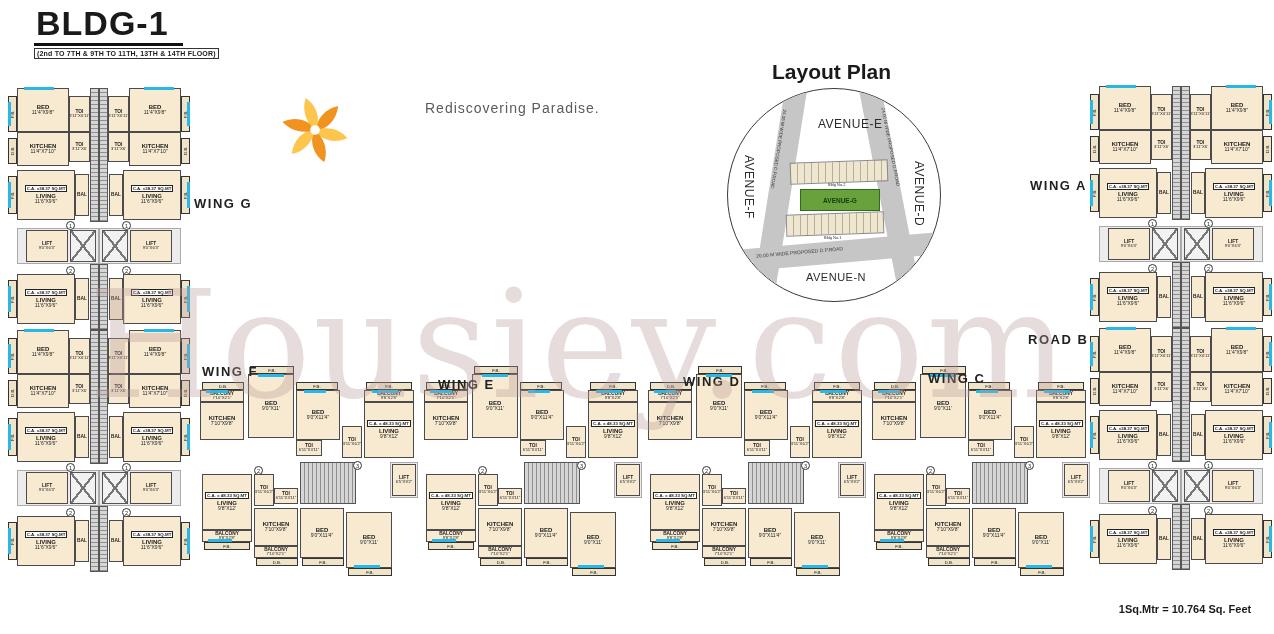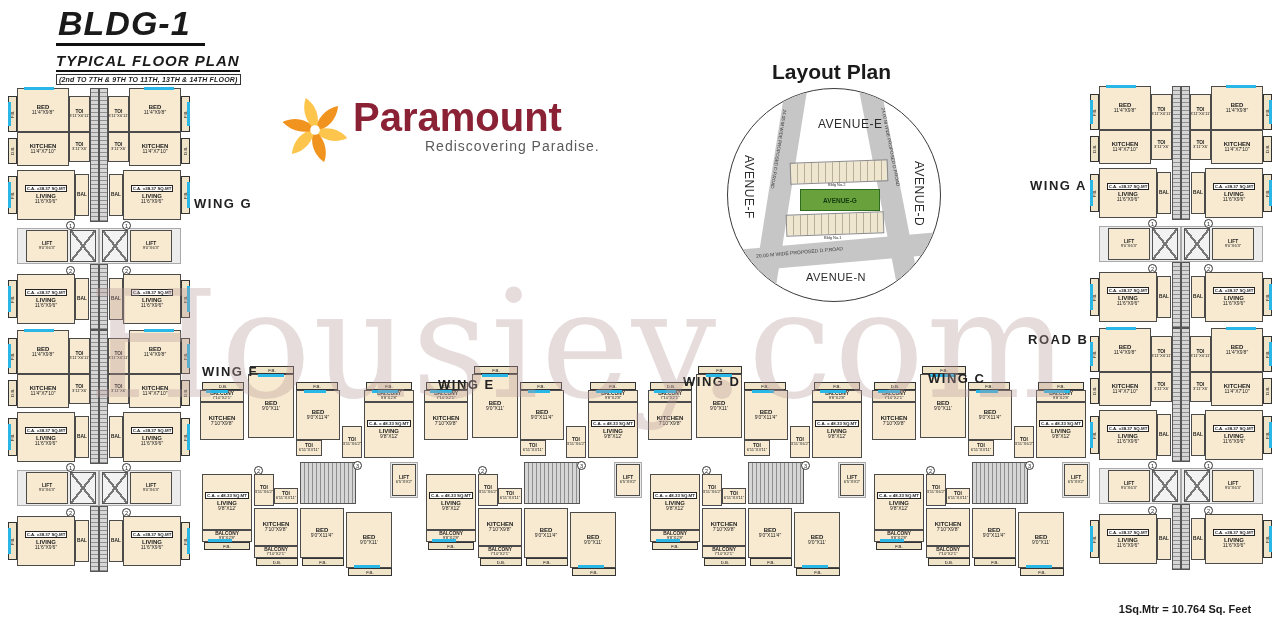--- a/index.html
+++ b/index.html
@@ -1,19 +1,19 @@
 <!DOCTYPE html>
 <html><head>
 <meta charset="utf-8">
 <style>
   html,body{margin:0;padding:0;background:#fff;}
   body{width:1274px;height:634px;position:relative;overflow:hidden;
        font-family:"Liberation Sans",sans-serif;color:#1a1a1a;}
   
-  .title-block{position:absolute;left:56px;top:6px;z-index:20;font-style:italic;}
+  .title-block{position:absolute;left:34px;top:6px;z-index:20;}
   .bldg{font-size:34px;font-weight:700;letter-spacing:1px;border-bottom:3px solid #111;
         width:fit-content;padding:0 14px 1px 2px;line-height:1.05;}
   .plan-title{font-size:15px;font-weight:700;letter-spacing:1px;border-bottom:2px solid #111;
         width:fit-content;margin-top:6px;padding-bottom:1px;}
   .floors-note{font-size:7px;font-weight:700;border:1px solid #333;width:fit-content;
         padding:1px 2px;margin-top:2px;letter-spacing:.2px;}
   .brand{position:absolute;left:283px;top:98px;z-index:20;display:flex;align-items:flex-start;}
   .brand-text{margin-left:6px;}
   .brand-name{font-size:18px;font-weight:700;letter-spacing:7px;color:#58595b;margin-left:62px;}
   .brand-product{font-size:40px;font-weight:700;color:#8a2135;line-height:.95;letter-spacing:0;}
@@ -63,40 +63,38 @@
   .wing-label{position:absolute;font-size:13px;font-weight:600;letter-spacing:1.5px;
       color:#222;z-index:12;white-space:nowrap;}
   .footer-note{position:absolute;left:1100px;top:603px;width:170px;text-align:center;
       font-size:11px;font-weight:700;z-index:20;}
 </style>
 </head>
 <body>
 
 <div class="title-block">
   <div class="bldg">BLDG-1</div>
-  <div class="plan-title">TYPICAL FLOOR PLAN</div>
   <div class="floors-note">(2nd TO 7TH &amp; 9TH TO 11TH, 13TH &amp; 14TH FLOOR)</div>
 </div>
 
 <div class="brand">
   <span>
     <svg width="64" height="64" viewBox="-40 -40 80 80">
       <g>
         <path d="M0 2 C 16 -2 27 -12 29 -30 C 13 -27 2 -14 0 2 Z" fill="#f0941f" transform="rotate(0)"></path>
         <path d="M0 2 C 16 -2 27 -12 29 -30 C 13 -27 2 -14 0 2 Z" fill="#fdc54c" transform="rotate(60)"></path>
         <path d="M0 2 C 16 -2 27 -12 29 -30 C 13 -27 2 -14 0 2 Z" fill="#f0941f" transform="rotate(120)"></path>
         <path d="M0 2 C 16 -2 27 -12 29 -30 C 13 -27 2 -14 0 2 Z" fill="#fdc54c" transform="rotate(180)"></path>
         <path d="M0 2 C 16 -2 27 -12 29 -30 C 13 -27 2 -14 0 2 Z" fill="#f0941f" transform="rotate(240)"></path>
         <path d="M0 2 C 16 -2 27 -12 29 -30 C 13 -27 2 -14 0 2 Z" fill="#fdc54c" transform="rotate(300)"></path>
         <circle cx="0" cy="0" r="6" fill="#fff"></circle>
       </g>
     </svg>
   </span>
   <div class="brand-text">
-    <div class="brand-product">Paramount</div>
     <div class="brand-tagline">Rediscovering Paradise.</div>
   </div>
 </div>
 
 <div class="lp-title">Layout Plan</div>
 <div class="lp-circle">
   <div class="lp-road" style="left:40px;top:-12px;width:22px;height:240px;transform:rotate(9deg);"></div>
   <div class="lp-road-text vtext" style="left:48px;top:20px;transform:rotate(9deg);">24.05 M WIDE PROPOSED D.P.ROAD</div>
   <div class="lp-road" style="left:152px;top:-12px;width:22px;height:240px;transform:rotate(-11deg);"></div>
   <div class="lp-road-text vtext" style="left:160px;top:18px;transform:rotate(-11deg);">24.00 M WIDE PROPOSED D.P.ROAD</div>

